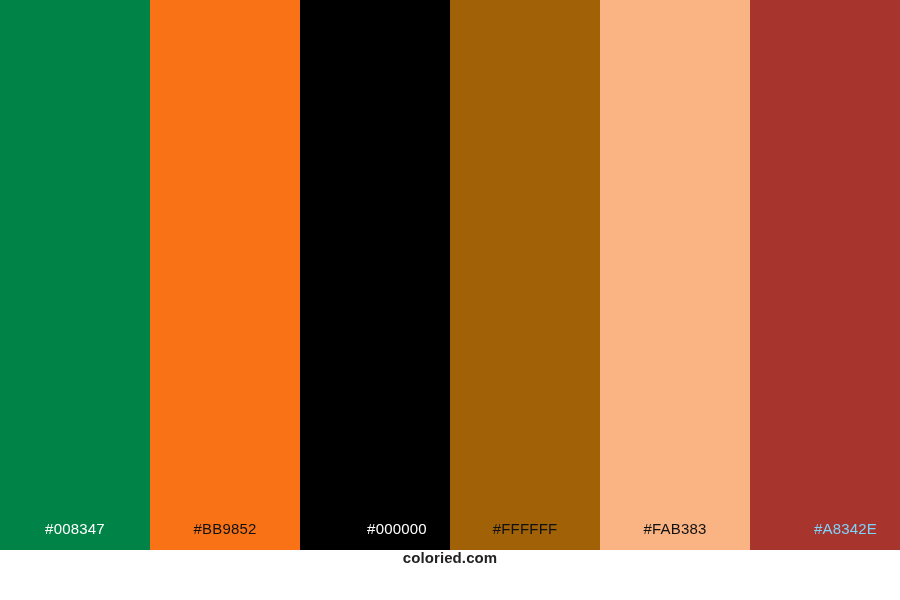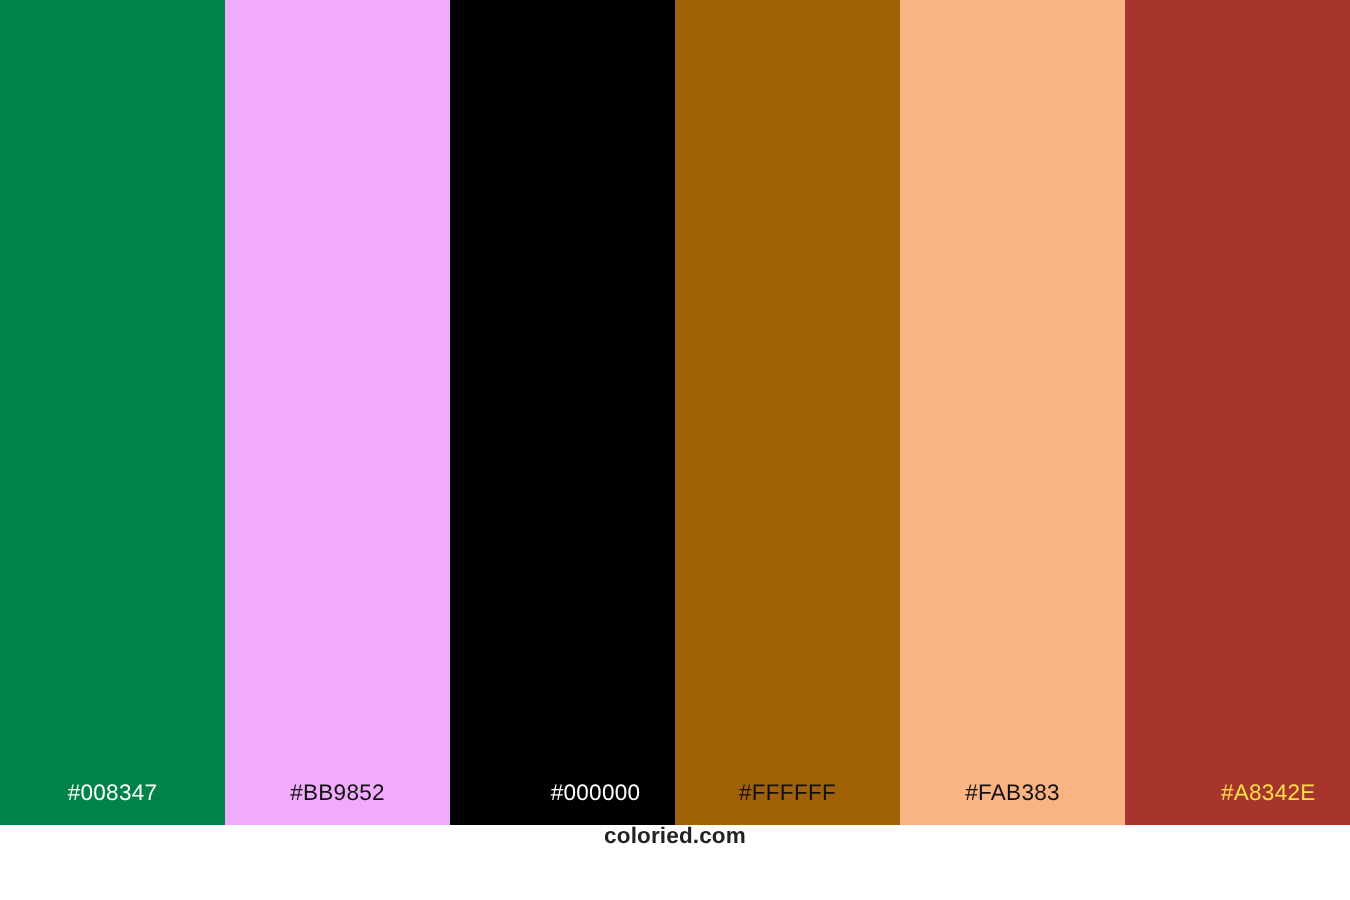--- a/index.html
+++ b/index.html
@@ -77,38 +77,38 @@
 <body style="background-color: rgb(255, 255, 255);">
 
 <div id="palette-page">
 
   <div id="swatch-strip">
 
     <div class="swatch" style="background-color: rgb(0, 131, 71);">
       <span class="swatch-label" style="color: rgb(255, 255, 255);">#008347</span>
     </div>
 
-    <div class="swatch" style="background-color: #f0abfc;">
+    <div class="swatch" style="background-color: #f97316;">
       <span class="swatch-label" style="color: rgb(17, 17, 17);">#BB9852</span>
     </div>
 
     <div class="swatch" style="background-color: rgb(0, 0, 0); padding-left: 44px;">
       <span class="swatch-label" style="color: rgb(255, 255, 255);">#000000</span>
     </div>
 
     <div class="swatch" style="background-color: #a16207;">
       <span class="swatch-label" style="color: rgb(17, 17, 17);">#FFFFFF</span>
     </div>
 
     <div class="swatch" style="background-color: rgb(250, 179, 131);">
       <span class="swatch-label" style="color: rgb(17, 17, 17);">#FAB383</span>
     </div>
 
     <div class="swatch" style="background-color: rgb(168, 52, 46);">
-      <span class="swatch-label" style="color: #fde047; padding-left: 41px;">#A8342E</span>
+      <span class="swatch-label" style="color: #7dd3fc; padding-left: 41px;">#A8342E</span>
     </div>
 
   </div>
 
   <div id="footer-bar">
     <span id="site-brand" style="color: rgb(34, 34, 34);">coloried.com</span>
   </div>
 
 </div>
 

